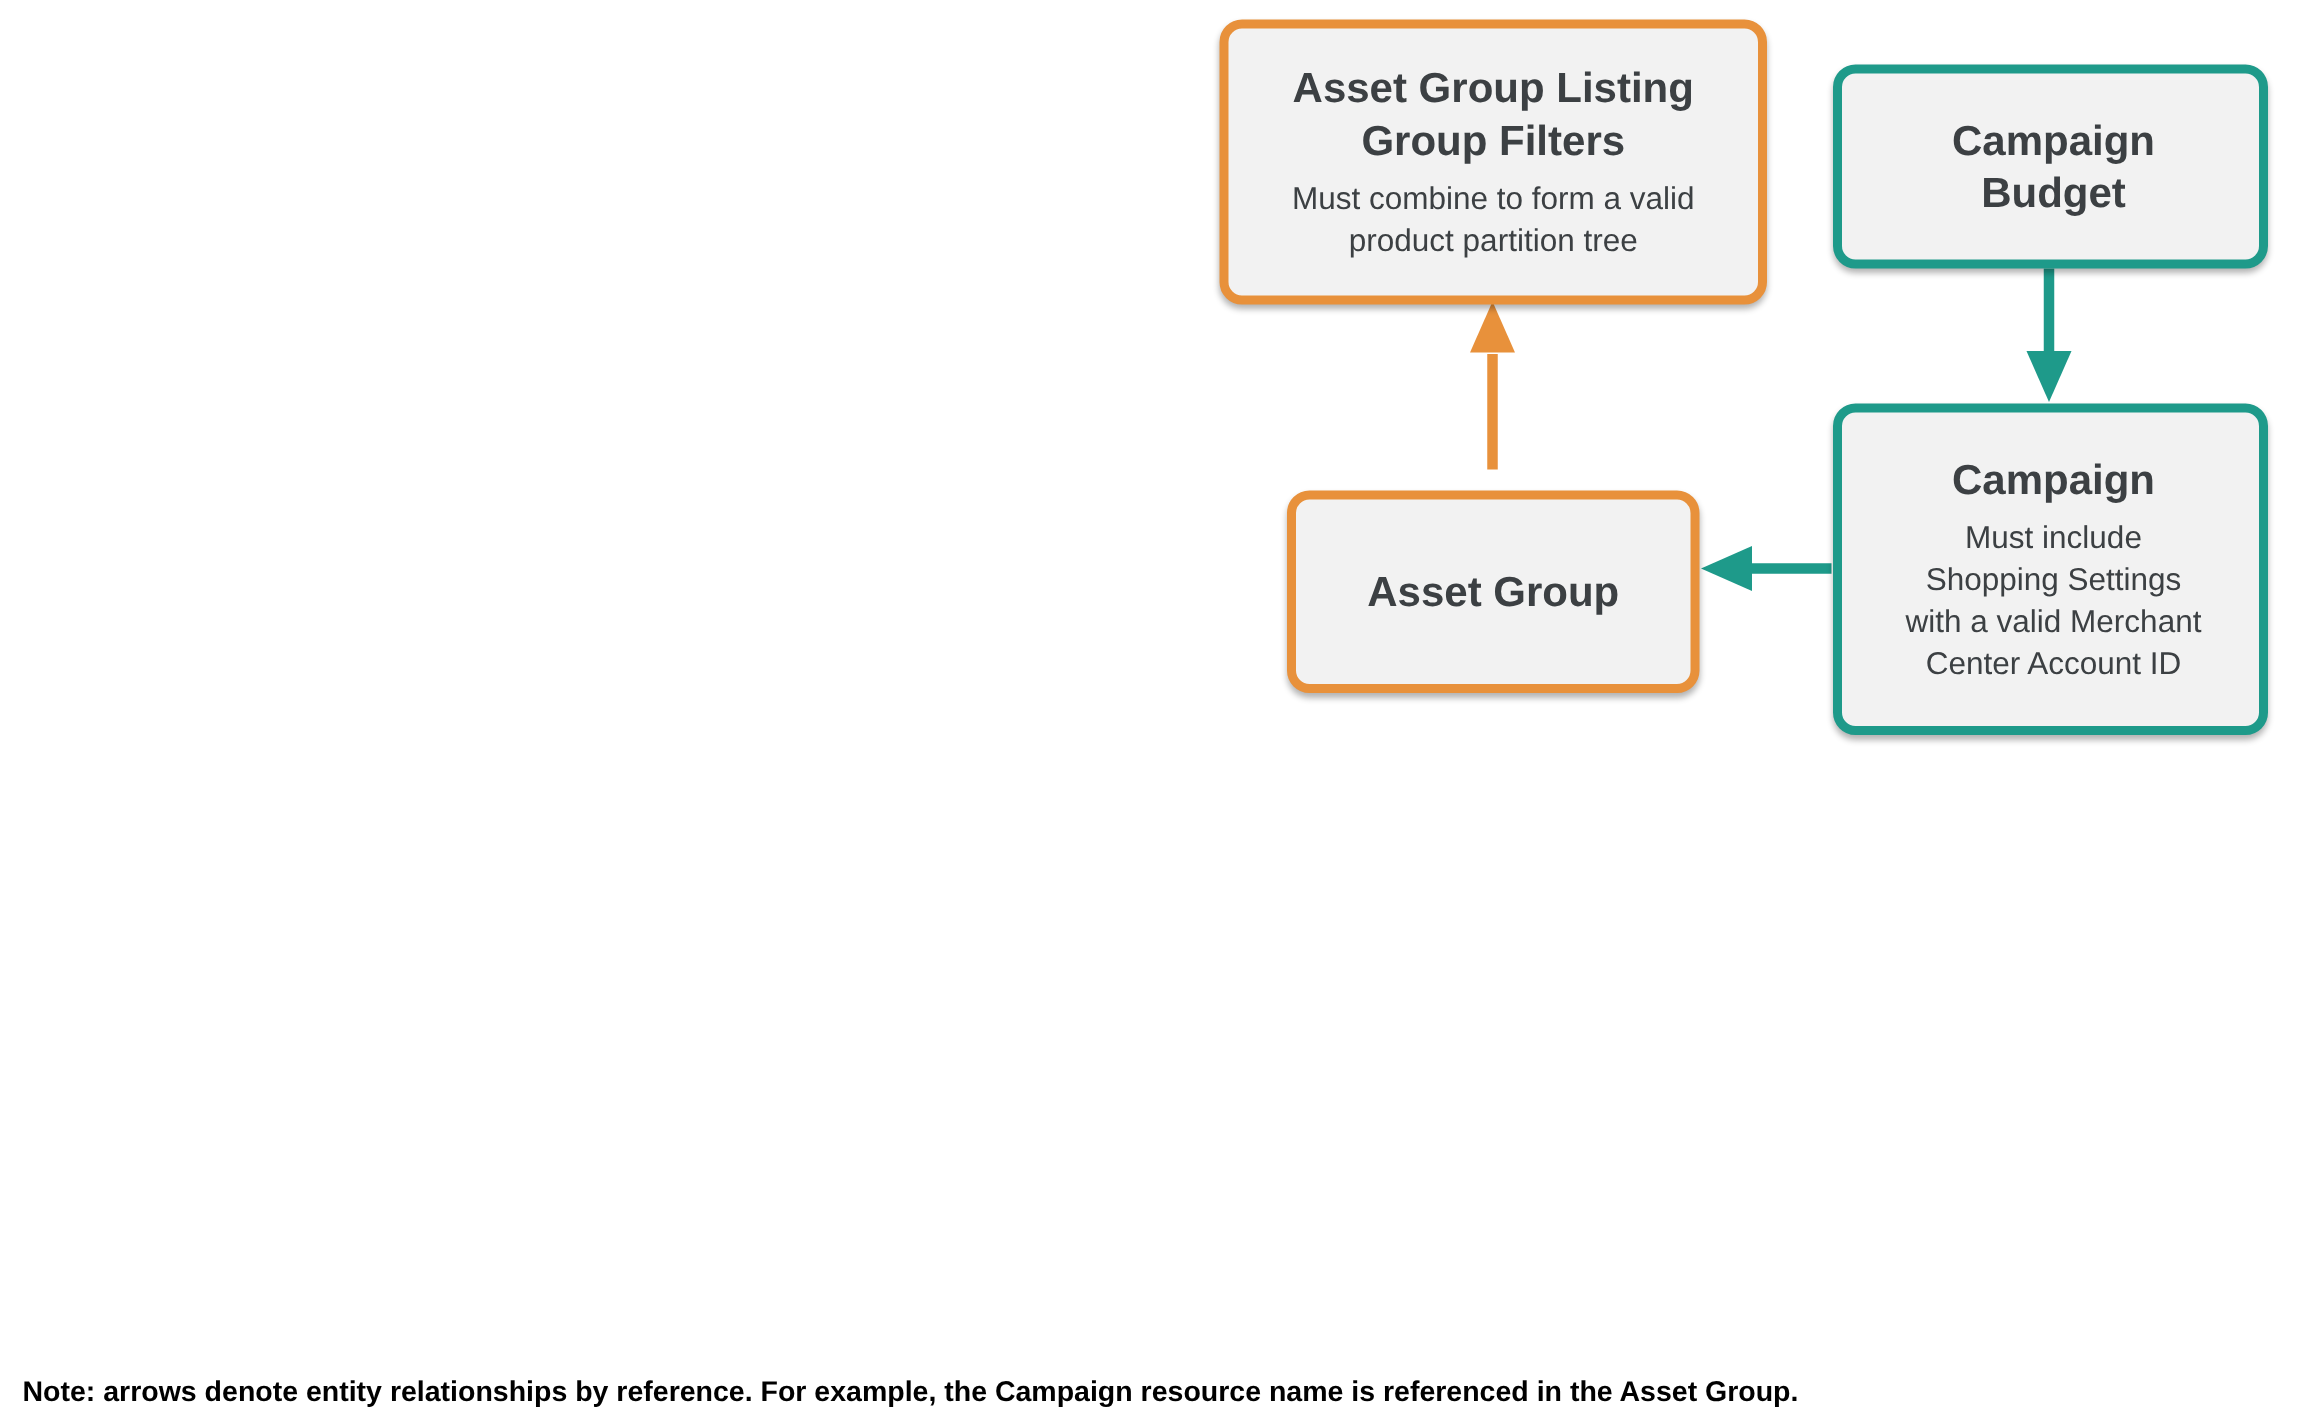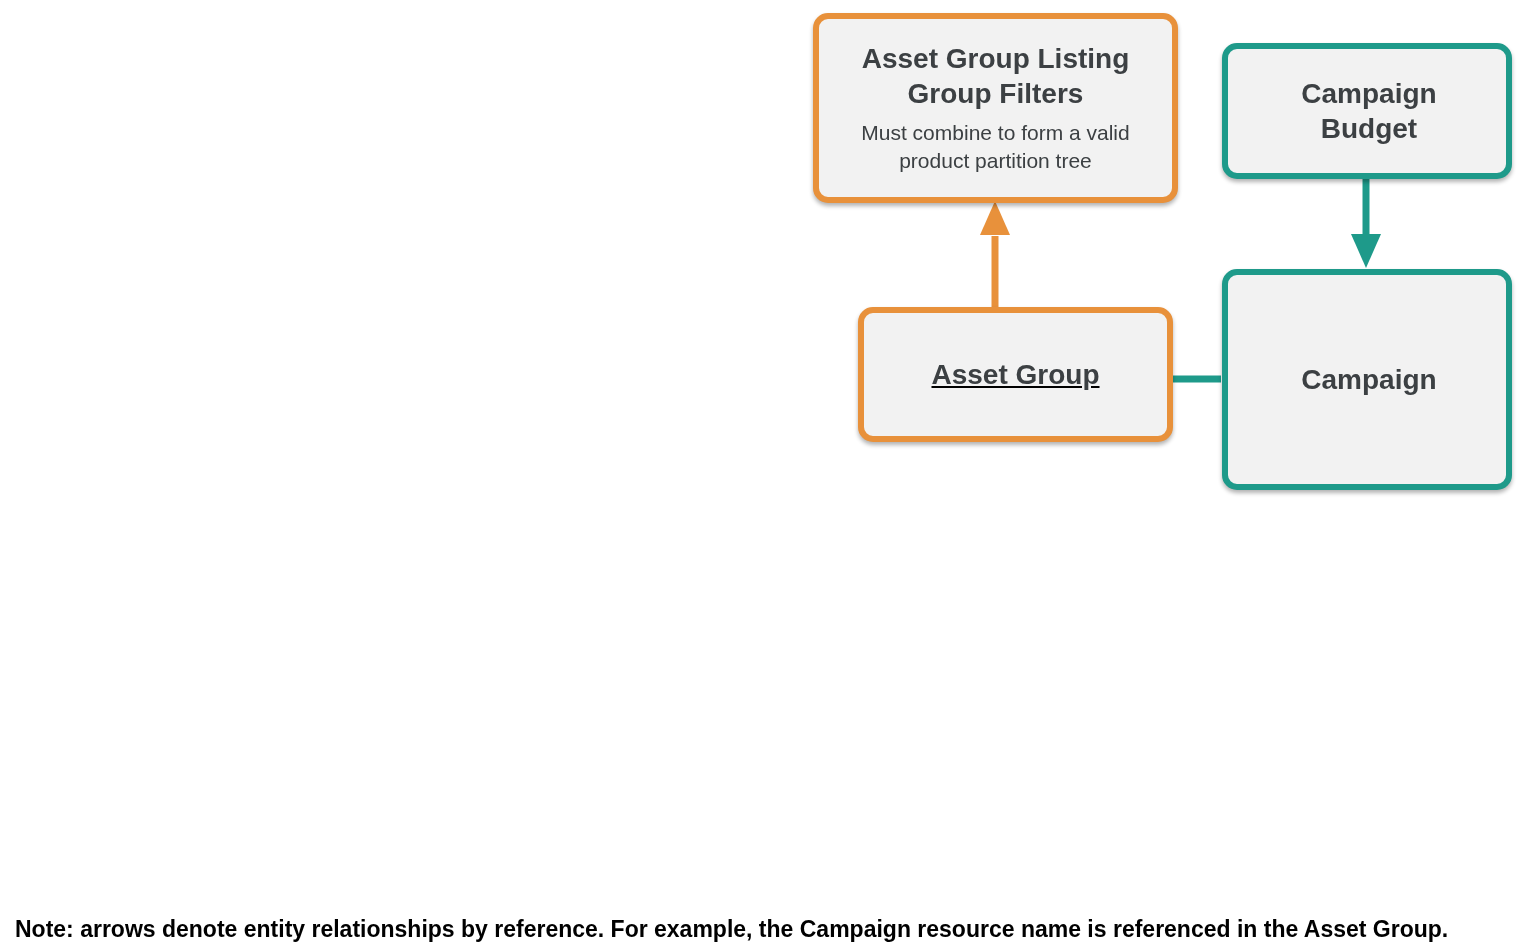--- a/index.html
+++ b/index.html
@@ -49,32 +49,32 @@
     line-height: 28px;
     font-weight: normal;
     color: var(--color-text, #3c4043);
     white-space: pre-line;
     text-align: center;
   }
 
   .node-filters   { left: 813px;  top: 13px;  width: 365px; height: 190px; }
   .node-budget    { left: 1222px; top: 43px;  width: 290px; height: 136px; }
   .node-campaign  { left: 1222px; top: 269px; width: 290px; height: 221px; }
-  .node-assetgrp  { left: 858px;  top: 307px; width: 315px; height: 135px; text-decoration: underline; }
+  .node-assetgrp  { left: 858px;  top: 327px; width: 275px; height: 135px; }
 
   .stroke-orange { stroke: var(--color-orange, #e8913b); }
   .fill-orange   { fill:   var(--color-orange, #e8913b); }
   .stroke-teal   { stroke: var(--color-teal, #1e9a8a); }
   .fill-teal     { fill:   var(--color-teal, #1e9a8a); }
 
   .note {
     position: absolute;
     left: 15px;
     top: 917px;
-    font-size: 23px;
+    font-size: 19px;
     line-height: 24px;
     font-weight: bold;
     color: var(--color-note_text, #000000);
     white-space: nowrap;
   }
 </style>
 </head>
 <body>
 
 <div class="canvas">
@@ -101,20 +101,24 @@
 product partition tree</div>
   </div>
 
   <div class="node teal node-budget">
     <div class="node-title">Campaign
 Budget</div>
   </div>
 
   <div class="node teal node-campaign">
     <div class="node-title">Campaign</div>
+    <div class="node-subtitle">Must include
+Shopping Settings
+with a valid Merchant
+Center Account ID</div>
   </div>
 
   <div class="node orange node-assetgrp">
     <div class="node-title">Asset Group</div>
   </div>
 
   <div class="note">Note: arrows denote entity relationships by reference. For example, the Campaign resource name is referenced in the Asset Group.</div>
 
 </div>
 

